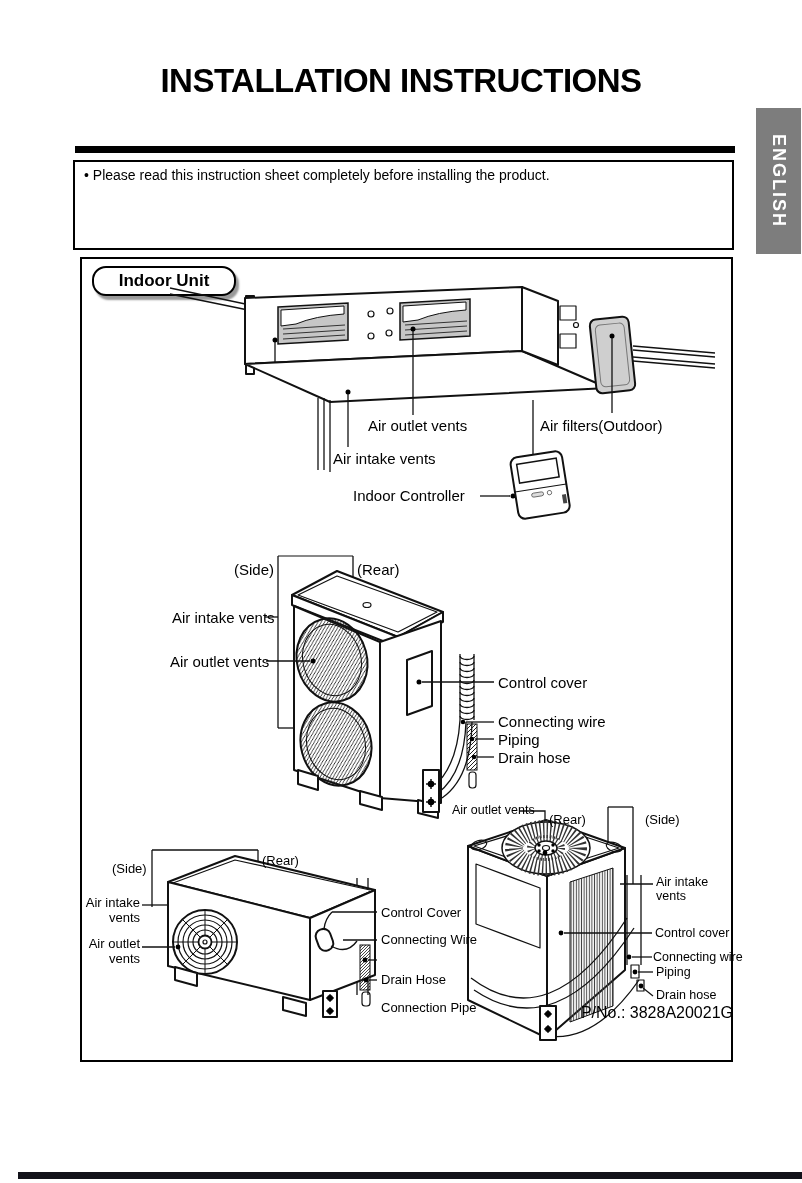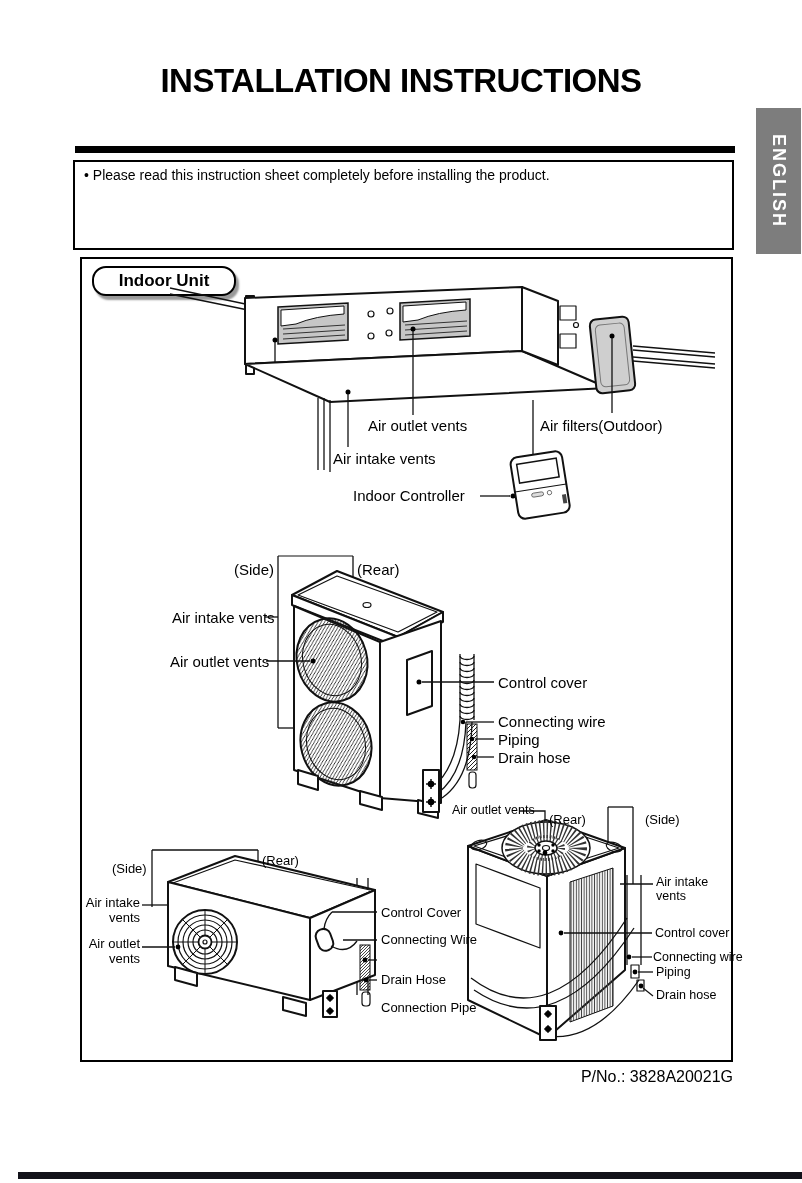--- a/index.html
+++ b/index.html
@@ -27,21 +27,21 @@
         font-size:17px;display:flex;align-items:center;justify-content:center;
         box-shadow:3px 4px 2px #999;}
   #indoor-pill{left:92px;top:266px;width:140px;height:26px;}
   #outdoor-pill{left:92px;top:511px;width:146px;height:26px;}
   
   .lbl{position:absolute;font-size:15px;white-space:nowrap;}
   .lbl-sm{position:absolute;font-size:13px;white-space:nowrap;}
   .lbl-xs{position:absolute;font-size:12.5px;white-space:nowrap;}
   .wrapR{white-space:normal;text-align:right;line-height:15px;}
   .wrapL{white-space:normal;text-align:left;line-height:13.5px;}
-  #pno{left:433px;top:1068px;width:300px;text-align:right;font-size:16px;}
+  #pno{left:433px;top:1004px;width:300px;text-align:right;font-size:16px;}
   #footer-bar{left:18px;top:1172px;width:784px;height:7px;background:#12121a;}
   svg{position:absolute;overflow:visible;}
   .ln{stroke:#111;stroke-width:1.3;fill:none;}
   .ol{stroke:#111;stroke-width:2;fill:#fff;stroke-linejoin:round;}
   .ol1{stroke:#111;stroke-width:1.2;fill:none;stroke-linejoin:round;}
 </style>
 </head>
 <body>
 
 <div id="page">

